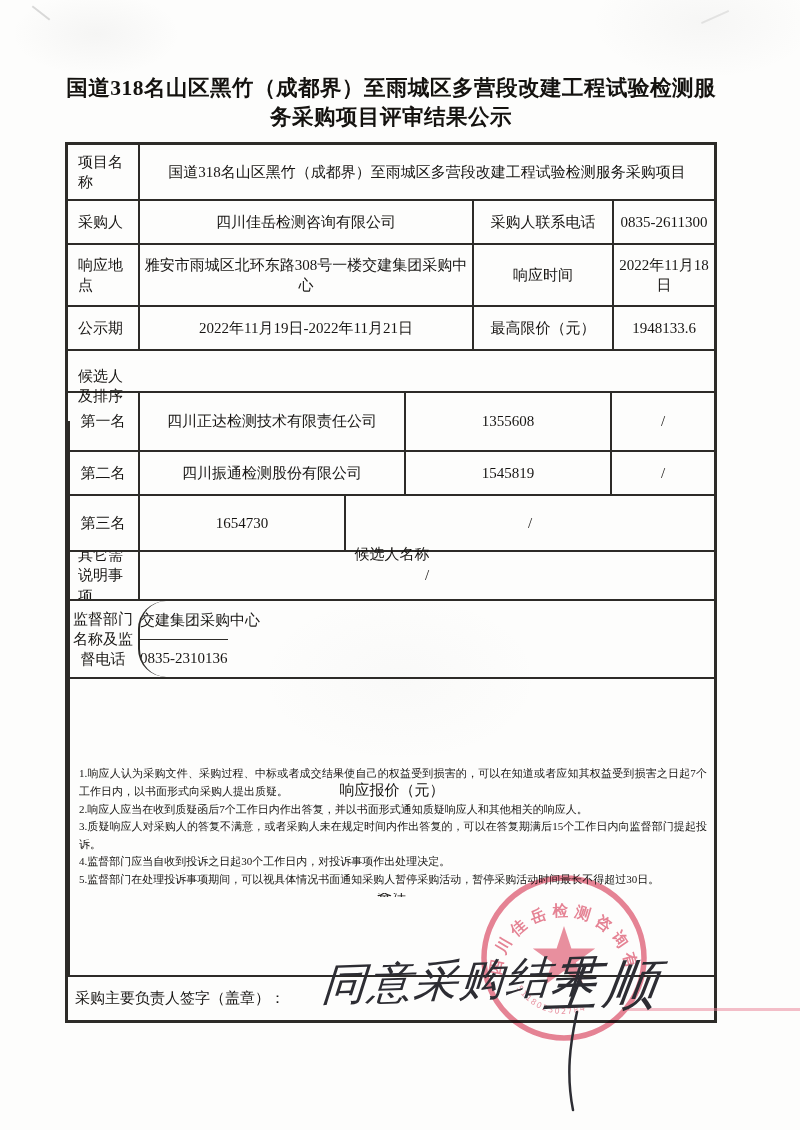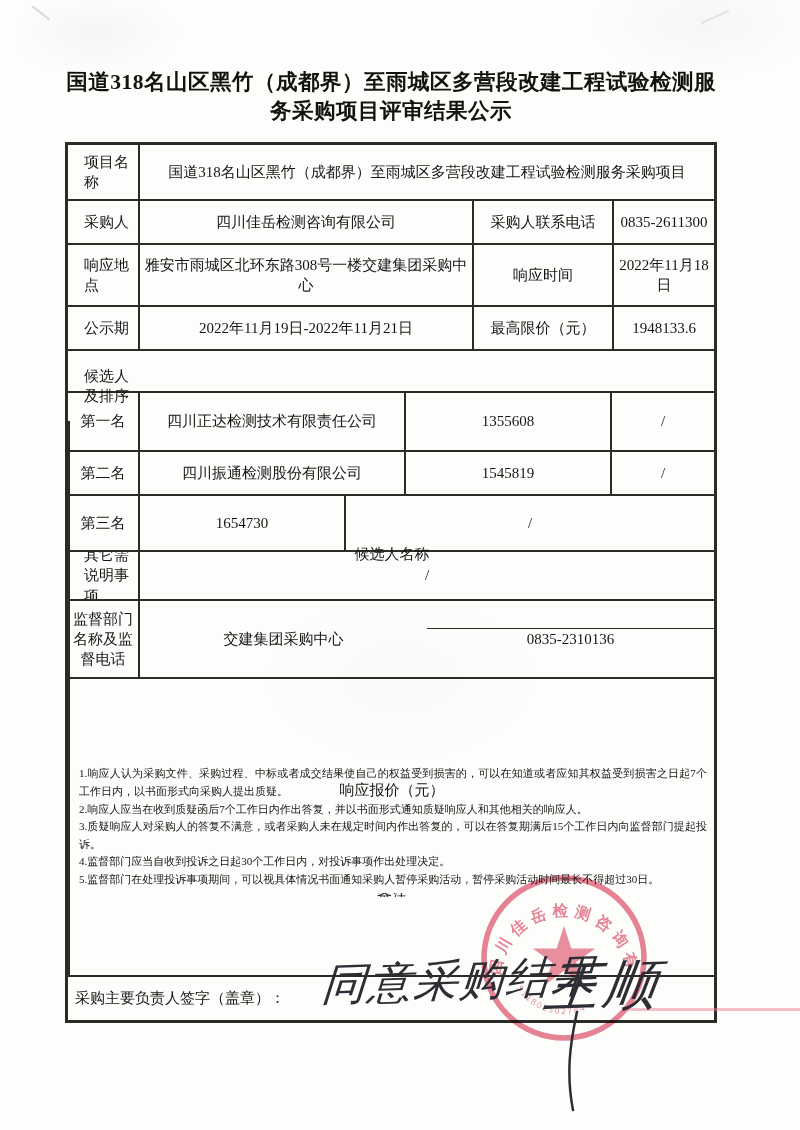--- a/index.html
+++ b/index.html
@@ -7,48 +7,48 @@
     position:relative;width:800px;height:1130px;overflow:hidden;
     background:
       radial-gradient(ellipse 120px 60px at 12% 3%, rgba(120,120,120,0.06), transparent 70%),
       radial-gradient(ellipse 160px 80px at 88% 2%, rgba(120,120,120,0.05), transparent 70%),
       radial-gradient(ellipse 200px 120px at 50% 60%, rgba(140,140,140,0.03), transparent 70%),
       #fdfdfc;
     font-family:"Liberation Serif","DejaVu Serif",serif;
     color:#171513;
   }
   .doc-title{
-    position:absolute;left:64px;top:68px;width:654px;
+    position:absolute;left:64px;top:74px;width:654px;
     text-align:center;font-size:21.5px;font-weight:bold;
     line-height:1.33;letter-spacing:0.5px;color:#14120f;
   }
   .tbl{
     position:absolute;left:65px;top:142px;width:652px;
     border:3px solid #2d2b28;box-sizing:border-box;
   }
   .tr{display:flex;box-sizing:border-box;border-top:2px solid #2d2b28;}
   .tr.first{border-top:none;}
   .td{
     box-sizing:border-box;border-left:2px solid #2d2b28;
     display:flex;align-items:center;font-size:15px;line-height:1.35;
     padding:2px 4px;overflow:hidden;
   }
   .td.first{border-left:none;}
-  .lab{width:70px;flex:0 0 70px;justify-content:flex-start;padding-left:16px;padding-right:2px;}
+  .lab{width:70px;flex:0 0 70px;justify-content:flex-start;padding-left:10px;padding-right:2px;}
   .lab.ctr{justify-content:center;text-align:center;padding-left:2px;}
   .val{justify-content:center;text-align:center;}
   .grow{flex:1 1 auto;}
   .w334{flex:0 0 334px;}
   .w140{flex:0 0 140px;}
   .w266{flex:0 0 266px;}
   .w206{flex:0 0 206px;}
   .h54{height:54px;} .h44{height:44px;} .h53{height:62px;} .h42{height:42px;flex-direction:column;}
   .h59{height:59px;} .h56{height:56px;} .h49{height:49px;} .h78{height:78px;}
   .h298{height:298px;} .h45{height:45px;}
-  .supwrap{align-items:center;padding:0;}
+  .supwrap{flex-direction:column;align-items:flex-start;padding:0;border-radius:28px;}
   .suprow{flex:1;display:flex;align-items:center;justify-content:center;text-align:center;}
   .suprow.second{border-top:1.5px solid #2d2b28;}
   .objcell{display:flex;flex-direction:column;justify-content:center;align-items:stretch;padding:8px 7px 8px 9px;}
   .objcell p{margin:0;font-size:11px;line-height:1.6;text-align:justify;}
   .signrow .td{justify-content:flex-start;padding-left:7px;}
   .stamp{
     position:absolute;left:478px;top:872px;width:172px;height:172px;
     mix-blend-mode:multiply;opacity:0.92;z-index:4;pointer-events:none;
   }
   .handwriting{

